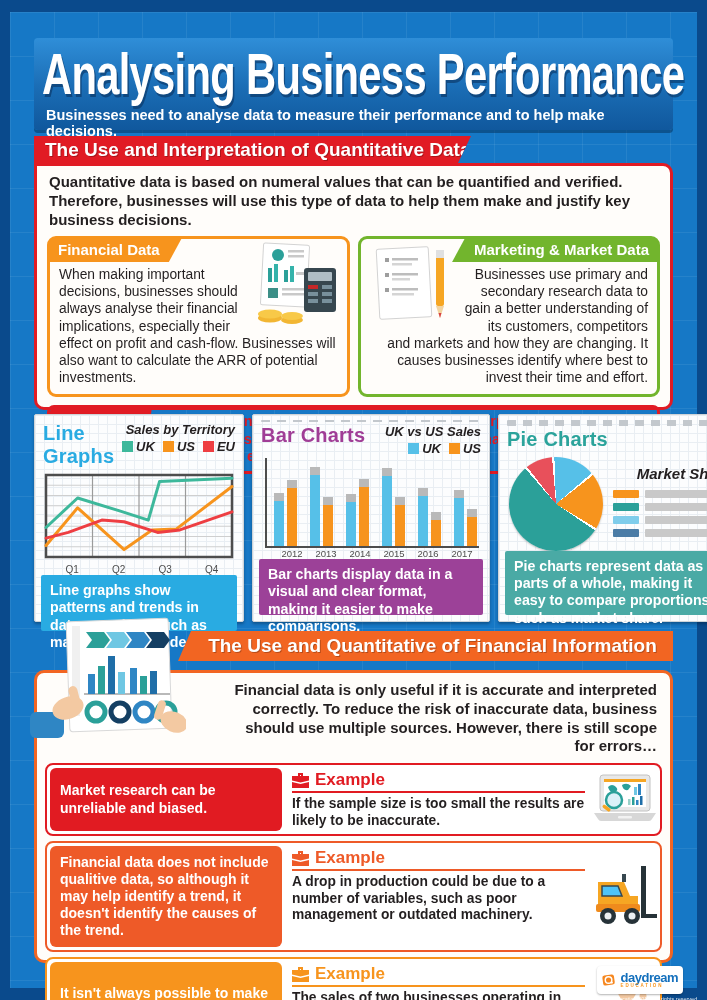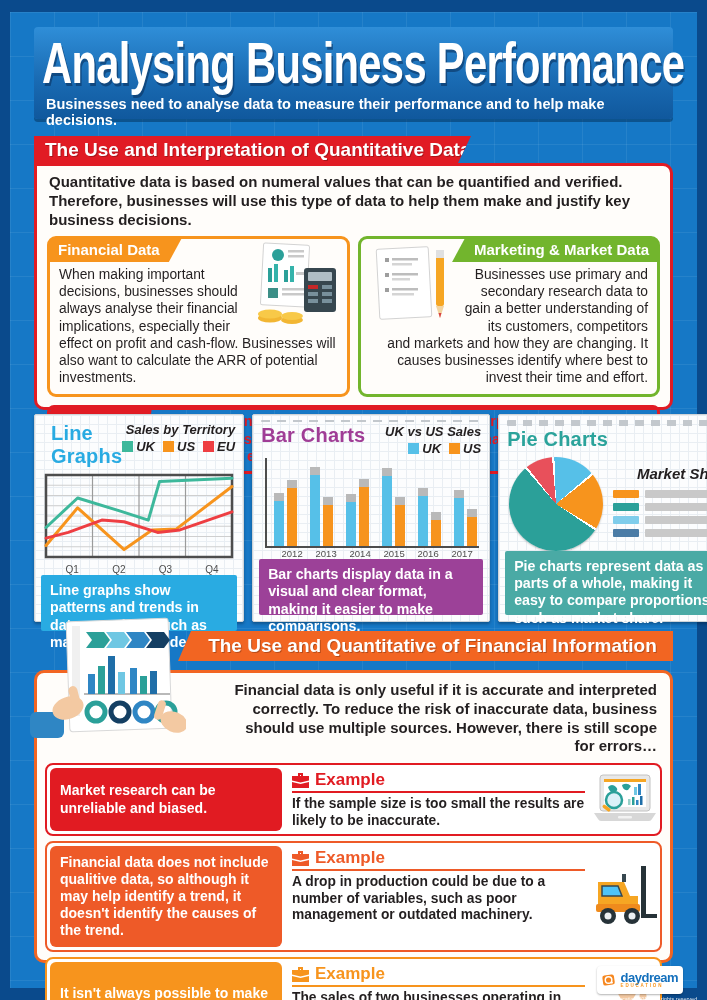--- a/index.html
+++ b/index.html
@@ -12,21 +12,21 @@
   #canvas{
     position:absolute;left:10px;top:12px;right:10px;bottom:12px;
     background:#1678c6;
     background-image:
       linear-gradient(rgba(255,255,255,.07) 1px, transparent 1px),
       linear-gradient(90deg, rgba(255,255,255,.07) 1px, transparent 1px);
     background-size:44px 44px;
   }
   
   #header{
-    position:absolute;left:24px;top:15px;width:639px;height:92px;
+    position:absolute;left:24px;top:26px;width:639px;height:92px;
     background:linear-gradient(180deg,#2f8ed8 0%,#1a6cb4 55%,#10589d 100%);
     border-radius:4px;box-shadow:0 3px 0 rgba(6,52,97,.55);
     padding:6px 8px 0 8px;box-sizing:border-box;
   }
   #poster-title{
     color:#fff;font-weight:bold;font-size:58px;line-height:60px;white-space:nowrap;
     transform:scaleX(.72);transform-origin:0 50%;
     text-shadow:2px 3px 0 rgba(10,50,95,.6);
     letter-spacing:-1px;
   }
@@ -264,21 +264,21 @@
     <div id="gc-bar">
       <div id="gc-label">Graphs &amp; Charts</div>
       <div id="gc-text">Raw data can be difficult to understand and interpret. As a result, it is often organised and presented in graphs and charts so trends and patterns are easy to identify.</div>
     </div>
   </div>
 
   <div id="cards">
     <div class="card">
       <div class="perf"></div>
       <div class="card-head">
-        <div class="card-title" style="color: rgb(41, 171, 226); margin-left: 8px;">Line Graphs</div>
+        <div class="card-title" style="color: rgb(41, 171, 226);">Line Graphs</div>
         <div>
           <div class="chart-label">Sales by Territory</div>
           <div class="legend" id="legend-line">
               <span class="lg-item">
                 <span class="lg-swatch" style="background: rgb(61, 184, 155);"></span>
                 <span>UK</span>
               </span>
               <span class="lg-item">
                 <span class="lg-swatch" style="background: rgb(247, 148, 29);"></span>
                 <span>US</span>

